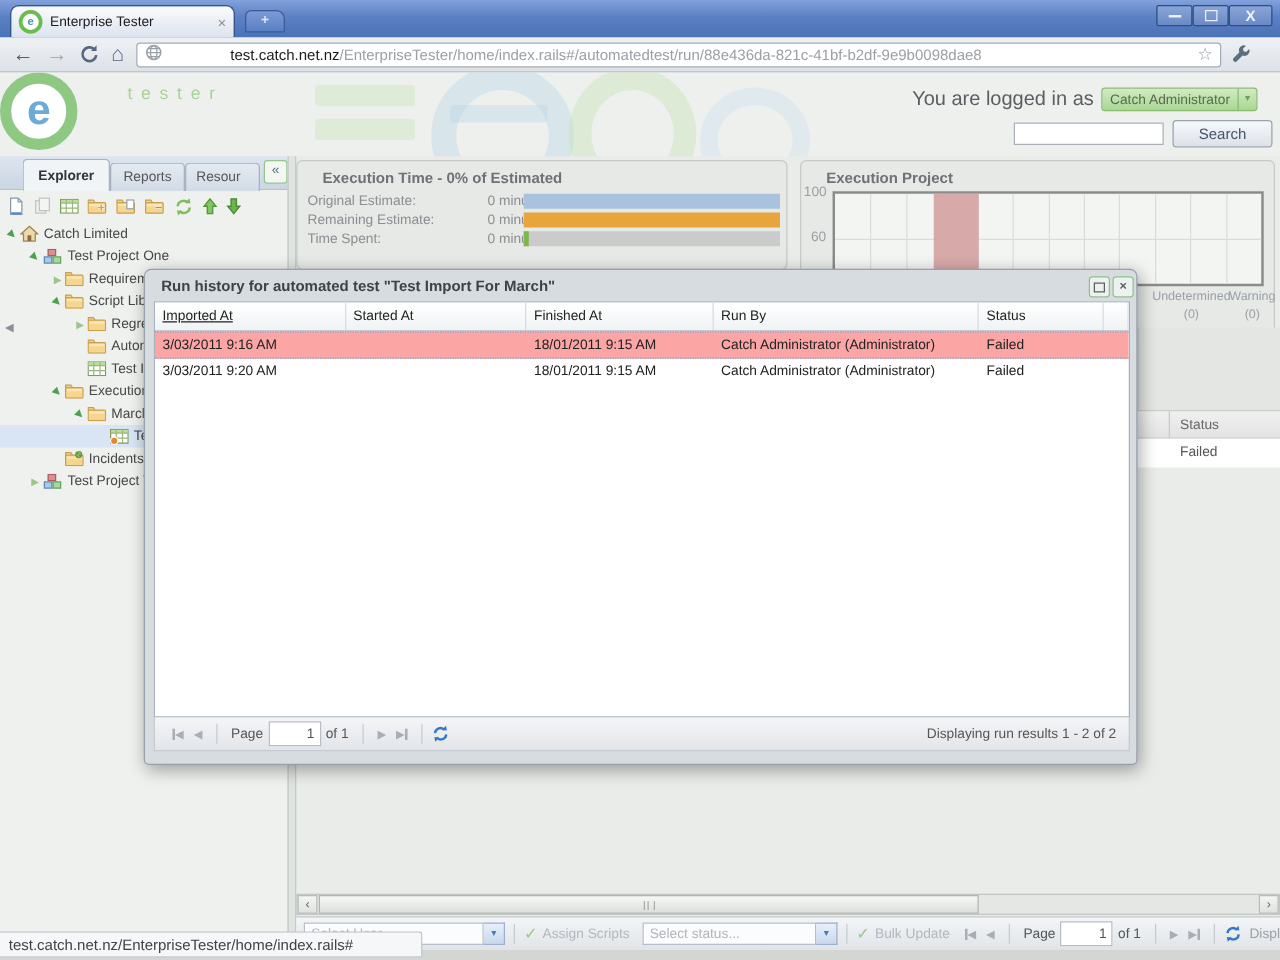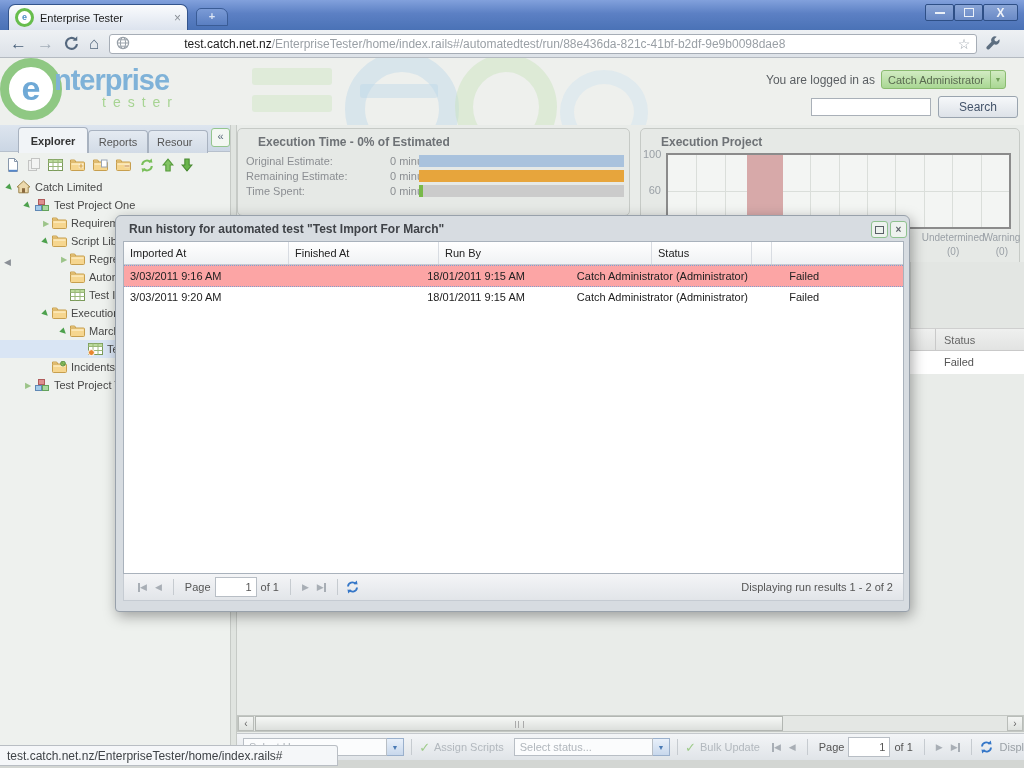--- a/index.html
+++ b/index.html
@@ -48,21 +48,21 @@
   #app-header{left:0;top:58px;width:1024px;height:67px;background:#eef0ed;overflow:hidden;}
   .wm{position:absolute;opacity:.45;border-radius:3px;}
   #logo{left:8px;top:6px;display:flex;align-items:flex-start;}
   #logo-ring{width:44px;height:44px;border-radius:50%;border:9px solid #8fc883;background:#fff;
     display:flex;align-items:center;justify-content:center;box-sizing:content-box;}
   #logo-e{color:#6fa9d6;font-size:34px;font-weight:bold;line-height:34px;margin-top:-3px;}
   #logo-text{margin-left:-8px;margin-top:8px;}
   #logo-main{color:#7fb2d8;font-size:29px;font-weight:bold;letter-spacing:-1px;line-height:28px;}
   #logo-sub{color:#a7d493;font-size:14px;letter-spacing:7px;margin-left:48px;}
   #login-row{position:absolute;right:18px;top:12px;display:flex;align-items:center;}
-  #login-label{color:#5a5e62;font-size:12px;margin-right:6px;}
+  #login-label{color:#5a5e62;font-size:16px;margin-right:6px;}
   #user-btn{height:17px;background:linear-gradient(180deg,#d2ebc3,#a9d793);
     border:1px solid #8abb70;border-radius:3px;display:flex;align-items:center;}
   #user-btn-label{padding:0 6px;color:#596a50;font-size:11px;}
   #user-btn-arrow{width:14px;height:100%;border-left:1px solid #8abb70;display:flex;
     align-items:center;justify-content:center;color:#6f9e58;font-size:7px;}
   #search-row{position:absolute;right:6px;top:38px;display:flex;align-items:center;}
   #search-input{width:112px;height:16px;border:1px solid #a9b0b8;background:#fff;font-size:11px;padding:0 3px;}
   #search-btn{margin-left:7px;width:78px;height:20px;background:linear-gradient(180deg,#f6f8fa,#dde2e8);
     border:1px solid #9aa4af;border-radius:3px;color:#44546a;font-size:12px;
     display:flex;align-items:center;justify-content:center;}
@@ -236,21 +236,20 @@
   <div class="wm" style="left:252px;top:37px;width:80px;height:17px;background:#cde5c1;"></div>
   <div class="wm" style="left:345px;top:-6px;width:74px;height:74px;border-radius:50%;border:20px solid #bcd7e9;background:transparent;"></div>
   <div class="wm" style="left:360px;top:26px;width:78px;height:14px;background:#bcd7e9;"></div>
   <div class="wm" style="left:455px;top:-4px;width:66px;height:70px;border-radius:50%;border:18px solid #c8e3ba;"></div>
   <div class="wm" style="left:560px;top:12px;width:60px;height:56px;border-radius:50%;border:14px solid #cfe2ef;"></div>
   <div id="logo">
     <div id="logo-ring">
         <span id="logo-e">e</span>
       </div>
     <div id="logo-text">
-      <div id="logo-main">nterprise</div>
       <div id="logo-sub">tester</div>
     </div>
   </div>
   <div id="login-row">
     <span id="login-label">You are logged in as</span>
     <div id="user-btn">
       <span id="user-btn-label">Catch Administrator</span>
       <span id="user-btn-arrow">▼</span>
     </div>
   </div>
@@ -579,21 +578,22 @@
 <div class="abs" id="status-tooltip">test.catch.net.nz/EnterpriseTester/home/index.rails#</div>
 
 <div class="abs" id="modal">
   <div id="modal-title">Run history for automated test "Test Import For March"</div>
   <div class="modal-btn" id="modal-restore">
       <div class="glyph-restore-sm"></div>
     </div>
   <div class="modal-btn" id="modal-close">×</div>
   <div id="modal-grid">
     <div id="grid-header">
-        <div class="gh-cell" style="width: 165px;">Imported At</div>
+        <div class="gh-cell" style="width: 153px; text-decoration: underline;">Imported At</div>
+        <div class="gh-cell" style="width: 145px;">Started At</div>
         <div class="gh-cell" style="width: 150px;">Finished At</div>
         <div class="gh-cell" style="width: 213px;">Run By</div>
         <div class="gh-cell" style="width: 100px;">Status</div>
         <div class="gh-cell" style="width: 20px;"></div>
       </div>
     <div id="grid-body">
         <div class="grid-row selected">
           <div class="gr-cell" style="width: 153px;">3/03/2011 9:16 AM</div>
           <div class="gr-cell" style="width: 145px;"></div>
           <div class="gr-cell" style="width: 150px;">18/01/2011 9:15 AM</div>

